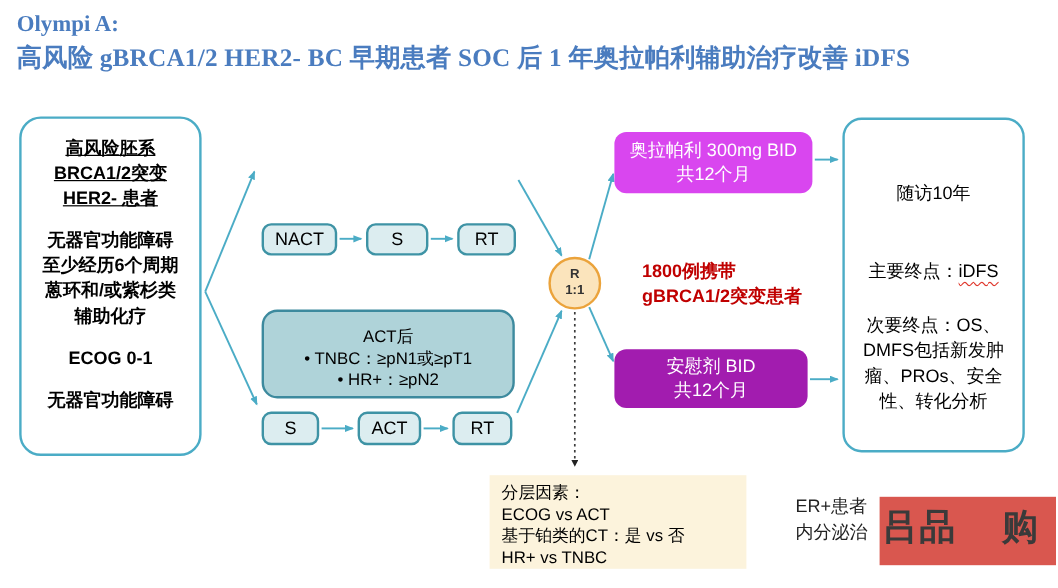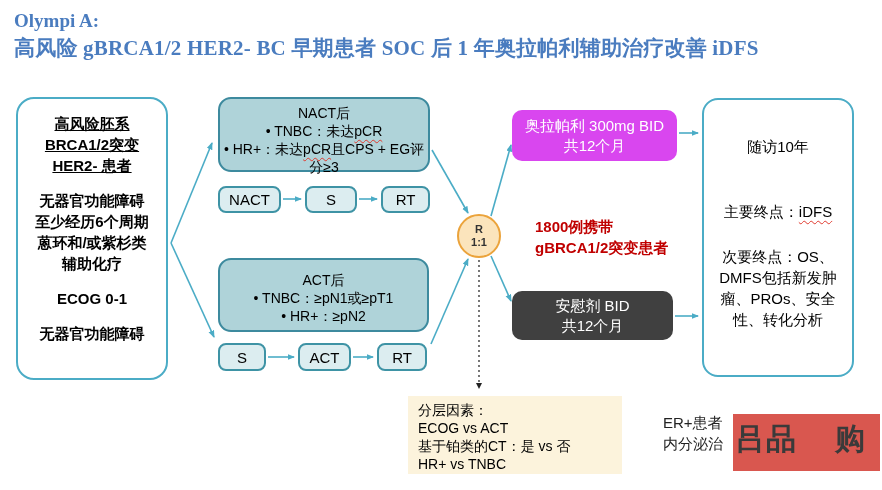--- a/index.html
+++ b/index.html
@@ -48,28 +48,28 @@
     display:flex; flex-direction:column; align-items:center; justify-content:center;
     font-size:11px; font-weight:bold; line-height:13px; color:#333;
   }
   
   .enroll-note { left:535px; top:216px; color:#C00000; font-weight:bold;
     font-size:15px; line-height:21px; }
   
   .arm { border-radius:10px; color:#fff; text-align:center; font-size:15px;
     line-height:20px; display:flex; flex-direction:column; justify-content:center; }
   .arm-olaparib { left:512px; top:110px; width:165px; height:51px; background:#d946ef; }
-  .arm-placebo  { left:512px; top:291px; width:161px; height:49px; background:#404040; }
+  .arm-placebo  { left:512px; top:291px; width:161px; height:49px; background:#a21caf; }
   
   .followup {
     left:702px; top:98px; width:152px; height:279px; background:#fff;
     border:2px solid #4BACC6; border-radius:16px; text-align:center;
     font-size:15px; line-height:21px; padding:0 6px;
   }
-  .followup .fu  { margin-top:36px; }
+  .followup .fu  { margin-top:51px; }
   .followup .pri { margin-top:44px; }
   .followup .sec { margin-top:24px; }
   
   .strat {
     left:408px; top:396px; width:214px; height:78px; background:#FCF3DC;
     font-size:14px; line-height:18px; padding:5px 10px; text-align:left;
   }
   
   .footnote { left:663px; top:412px; font-size:15px; line-height:21px; color:#222; }
   
@@ -125,25 +125,20 @@
     <div class="grp">
       <div>无器官功能障碍</div>
       <div>至少经历6个周期</div>
       <div>蒽环和/或紫杉类</div>
       <div>辅助化疗</div>
     </div>
     <div class="grp">ECOG 0-1</div>
     <div>无器官功能障碍</div>
   </div>
 
-  <div class="box criteria criteria-nact">
-    <div>NACT后</div>
-    <div><span>• TNBC：未达</span><span class="wavy">pCR</span></div>
-    <div><span>• HR+：未达</span><span class="wavy">pCR</span><span>且CPS + EG评分≥3</span></div>
-  </div>
 
   <div class="step" style="left:218px; top:186px; width:63px; height:27px;">NACT</div>
   <div class="step" style="left:305px; top:186px; width:52px; height:27px;">S</div>
   <div class="step" style="left:381px; top:186px; width:49px; height:27px;">RT</div>
 
   <div class="box criteria criteria-act">
     <div>ACT后</div>
     <div>• TNBC：≥pN1或≥pT1</div>
     <div>• HR+：≥pN2</div>
   </div>

